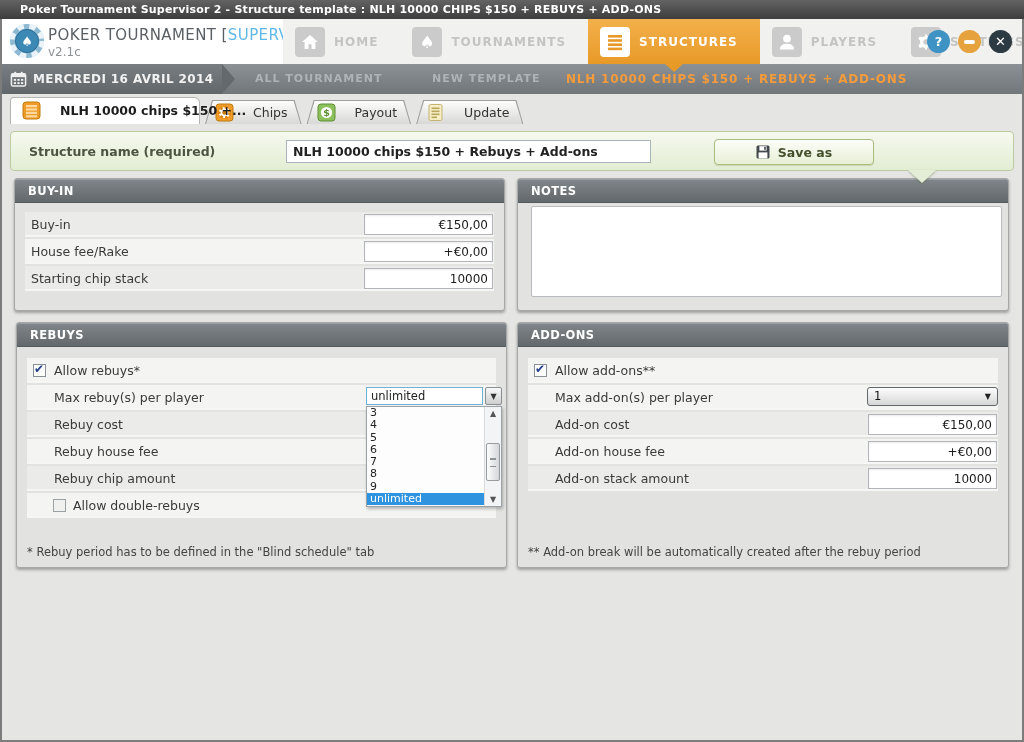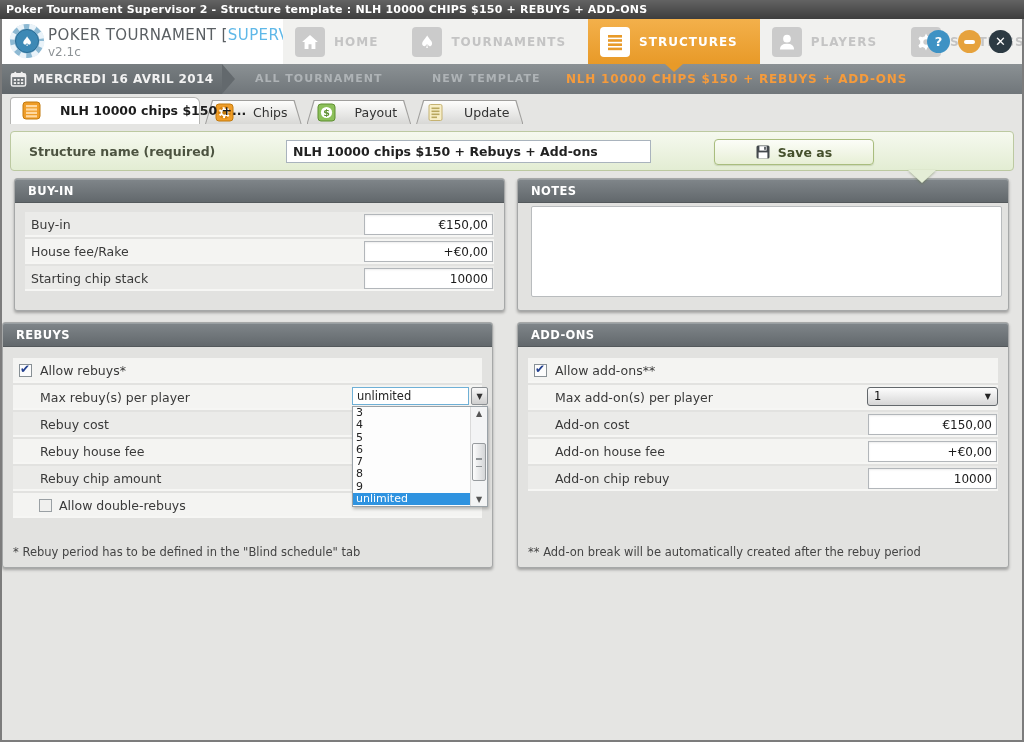--- a/index.html
+++ b/index.html
@@ -2,21 +2,21 @@
 <html><head>
 <meta charset="utf-8">
 <style>
   html,body{margin:0;padding:0;background:#9a9a9a;}
   *{box-sizing:border-box;font-family:"DejaVu Sans","Liberation Sans",sans-serif;}
   #window{position:relative;width:1024px;height:742px;background:#e5e5e3;overflow:hidden;}
 
   
   #titlebar{position:absolute;left:0;top:0;width:100%;height:19px;
     background:linear-gradient(#636363,#3d3d3d);color:#fff;font-size:11px;font-weight:bold;
-    line-height:19px;padding-left:6px;letter-spacing:.2px;white-space:nowrap;}
+    line-height:19px;padding-left:20px;letter-spacing:.2px;white-space:nowrap;}
 
   
   #header{position:absolute;left:0;top:19px;width:100%;height:45px;background:#fff;z-index:25;}
   #logo{position:absolute;left:9px;top:4px;width:36px;height:36px;}
   #brand{position:absolute;left:48px;top:7px;font-size:15px;color:#5a5f63;letter-spacing:.4px;white-space:nowrap;}
   #brand .hl{color:#5fb8e8;}
   #brand sup{font-size:9px;}
   #version{position:absolute;left:48px;top:26px;font-size:12px;color:#8d9296;}
   #nav{position:absolute;left:283px;top:0;height:45px;display:flex;background:#f1f1ef;}
   .nav-item{display:flex;align-items:center;gap:9px;padding:0 22px 0 12px;position:relative;cursor:pointer;}
@@ -81,21 +81,21 @@
     background:linear-gradient(#fcfdf8,#e7efd6);display:flex;align-items:center;justify-content:center;gap:8px;
     font-size:12.5px;font-weight:bold;color:#45502c;cursor:pointer;box-shadow:0 1px 1px rgba(120,140,90,.25);}
   #btn-saveas{left:703px;width:160px;}
   #btn-update{left:868px;width:130px;}
 
   
   .panel{position:absolute;background:#e2e2e0;border:1px solid #a6a8a8;border-radius:3px;
     box-shadow:0 2px 3px rgba(0,0,0,.3);z-index:10;}
   #panel-buyin{left:14px;top:178px;width:491px;height:133px;}
   #panel-notes{left:517px;top:178px;width:492px;height:133px;}
-  #panel-rebuys{left:2px;top:322px;width:491px;height:246px;}
+  #panel-rebuys{left:16px;top:322px;width:491px;height:246px;}
   #panel-addons{left:517px;top:322px;width:492px;height:246px;}
   .phead{position:absolute;left:0;top:0;right:0;height:24px;border-radius:2px 2px 0 0;
     background:linear-gradient(#80868a,#62686c);border-bottom:1px solid #54595c;
     box-shadow:inset 0 1px 0 #9aa0a3;color:#fff;font-size:11.5px;font-weight:bold;
     letter-spacing:.4px;line-height:24px;padding-left:13px;}
   .prow{position:absolute;left:10px;right:10px;height:25px;border-bottom:2px solid #f6f6f4;}
   .prow.dark{background:#ebebe9;}
   .prow.light{background:#f4f4f2;}
   .plabel{position:absolute;left:6px;top:0;line-height:25px;font-size:12.5px;color:#3a3a3a;white-space:nowrap;}
   .plabel.ind{left:27px;}
@@ -398,21 +398,21 @@
     </div>
     <div class="prow dark" style="top:89px;">
       <span class="plabel ind">Add-on cost</span>
       <input class="pinput" value="€150,00" style="">
     </div>
     <div class="prow light" style="top:116px;">
       <span class="plabel ind">Add-on house fee</span>
       <input class="pinput" value="+€0,00" style="">
     </div>
     <div class="prow dark" style="top:143px;">
-      <span class="plabel ind">Add-on chip rebuy</span>
+      <span class="plabel ind">Add-on stack amount</span>
       <input class="pinput" value="10000" style="">
     </div>
     <div class="pfoot">** Add-on break will be automatically created after the rebuy period</div>
   </div>
 
   <div class="edge" id="edge-l"></div>
   <div class="edge" id="edge-r"></div>
   <div class="edge" id="edge-b"></div>
 
 </div>

